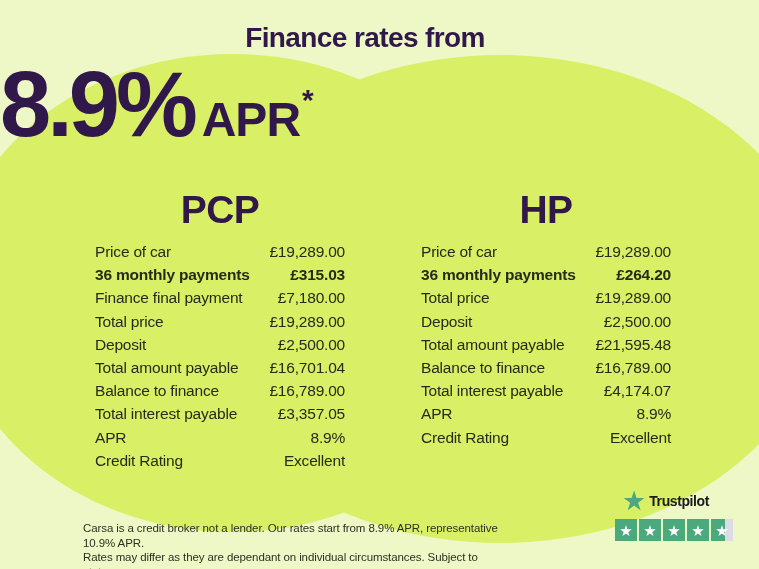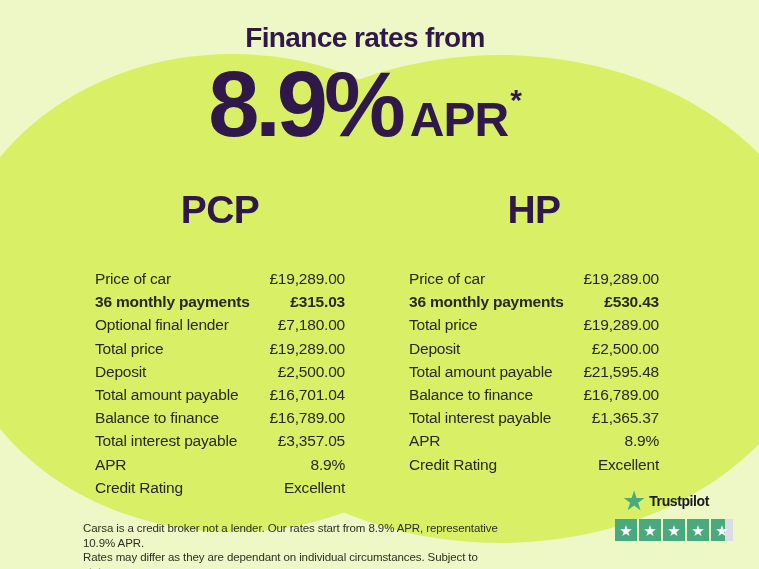--- a/index.html
+++ b/index.html
@@ -14,40 +14,40 @@
   .blob-right { left:178px; top:55px;  width:644px; height:488px; }
 
   .content { position:absolute; inset:0; }
 
   .heading {
     position:absolute; top:22px; left:0; width:730px; text-align:center;
     font-size:28px; font-weight:800; letter-spacing:-0.6px;
     color:var(--purple, #31184a); line-height:1.15;
   }
   .rate-line {
-    position:absolute; top:58px; left:0; width:730px; text-align:center;
+    position:absolute; top:58px; left:0; width:730px; 
     color:var(--purple, #31184a); line-height:1; white-space:nowrap;
   }
   .rate   { font-size:92px; font-weight:800; letter-spacing:-4px; }
   .apr    { font-size:48px; font-weight:800; letter-spacing:-1px; margin-left:8px; }
   .ast    { font-size:30px; font-weight:800; position:relative; top:-26px; margin-left:2px; display:inline-block; }
 
   .col { position:absolute; top:190px; width:250px; }
   .col-pcp { left:95px; }
-  .col-hp  { left:409px; }
+  .col-hp  { left:421px; }
   .col-header {
     text-align:center; font-size:39px; font-weight:800; letter-spacing:-0.5px;
     color:var(--purple, #31184a); line-height:1; margin-bottom:14px;
   }
   .row {
     display:flex; justify-content:space-between; align-items:baseline;
     height:23.2px; font-size:15.5px; color:var(--text, #262b19);
     letter-spacing:-0.2px;
   }
-  .row .label { text-align:right;margin-top:27px; }
+  .row .label { text-align:right; }
   .row .value { text-align:right; }
   .row.bold   { font-weight:700; }
 
   .disclaimer {
     position:absolute; left:83px; top:521px; width:430px;
     font-size:11.5px; line-height:14.5px; color:var(--disclaimer-text, #2d3022);
     letter-spacing:-0.1px;
   }
   .disclaimer span { display:block; }
 
@@ -82,21 +82,21 @@
       <div class="rows">
           <div class="row">
             <span class="label">Price of car</span>
             <span class="value">£19,289.00</span>
           </div>
           <div class="row bold">
             <span class="label">36 monthly payments</span>
             <span class="value">£315.03</span>
           </div>
           <div class="row">
-            <span class="label">Optional final lender</span>
+            <span class="label">Finance final payment</span>
             <span class="value">£7,180.00</span>
           </div>
           <div class="row">
             <span class="label">Total price</span>
             <span class="value">£19,289.00</span>
           </div>
           <div class="row">
             <span class="label">Deposit</span>
             <span class="value">£2,500.00</span>
           </div>
@@ -125,41 +125,41 @@
 
     <div class="col col-hp">
       <div class="col-header">HP</div>
       <div class="rows">
           <div class="row">
             <span class="label">Price of car</span>
             <span class="value">£19,289.00</span>
           </div>
           <div class="row bold">
             <span class="label">36 monthly payments</span>
-            <span class="value">£530.43</span>
+            <span class="value">£264.20</span>
           </div>
           <div class="row">
             <span class="label">Total price</span>
             <span class="value">£19,289.00</span>
           </div>
           <div class="row">
             <span class="label">Deposit</span>
             <span class="value">£2,500.00</span>
           </div>
           <div class="row">
             <span class="label">Total amount payable</span>
             <span class="value">£21,595.48</span>
           </div>
           <div class="row">
             <span class="label">Balance to finance</span>
             <span class="value">£16,789.00</span>
           </div>
           <div class="row">
             <span class="label">Total interest payable</span>
-            <span class="value">£1,365.37</span>
+            <span class="value">£4,174.07</span>
           </div>
           <div class="row">
             <span class="label">APR</span>
             <span class="value">8.9%</span>
           </div>
           <div class="row">
             <span class="label">Credit Rating</span>
             <span class="value">Excellent</span>
           </div>
         </div>

